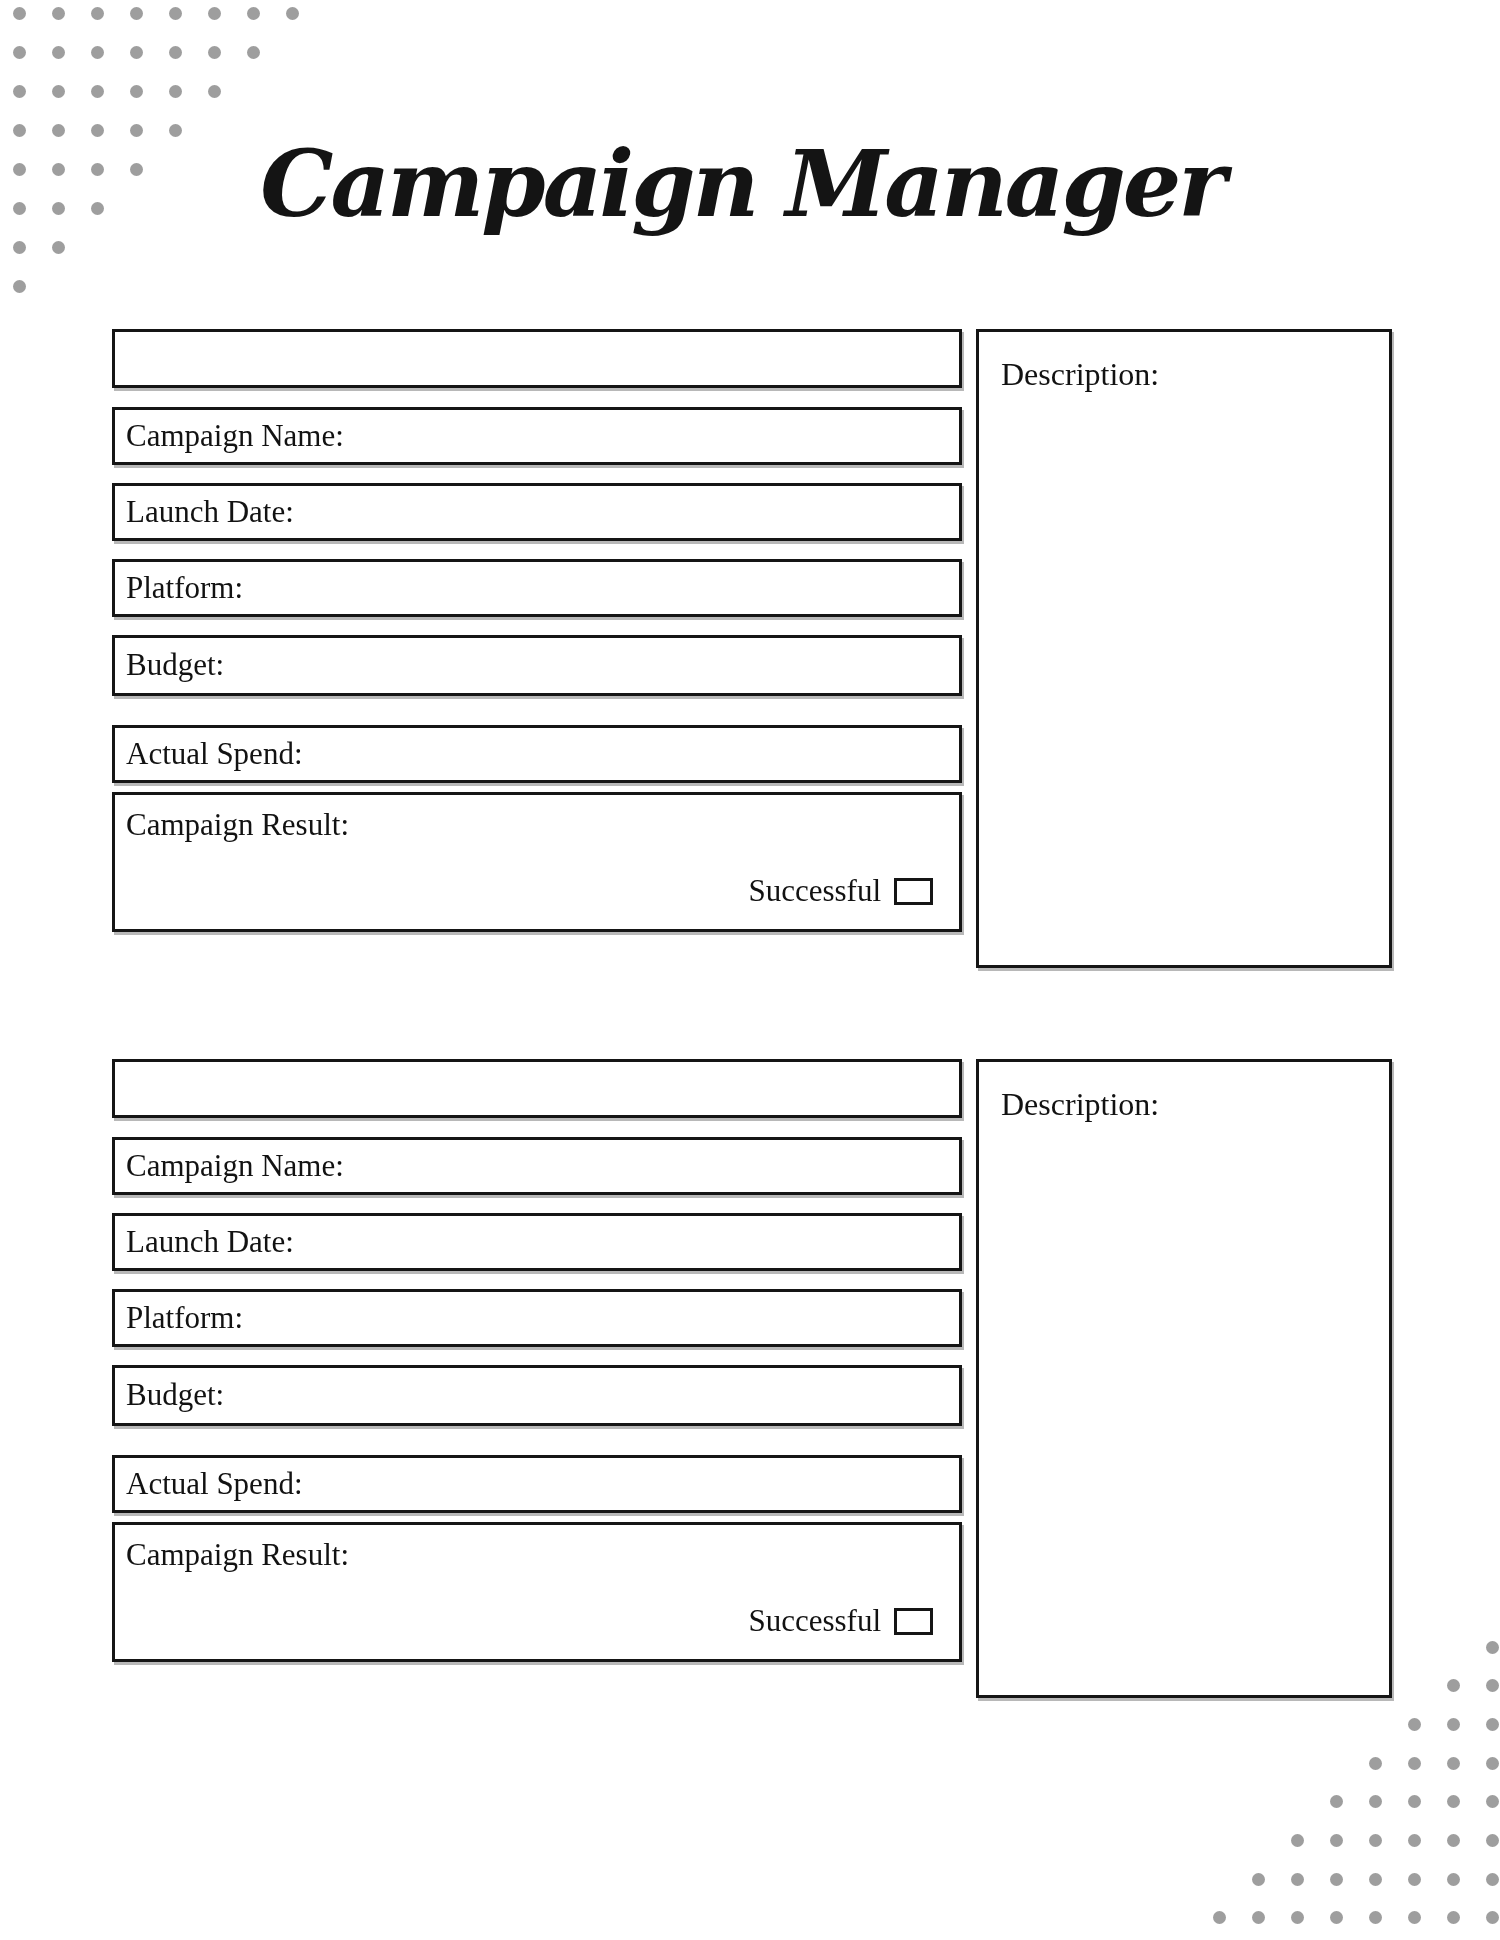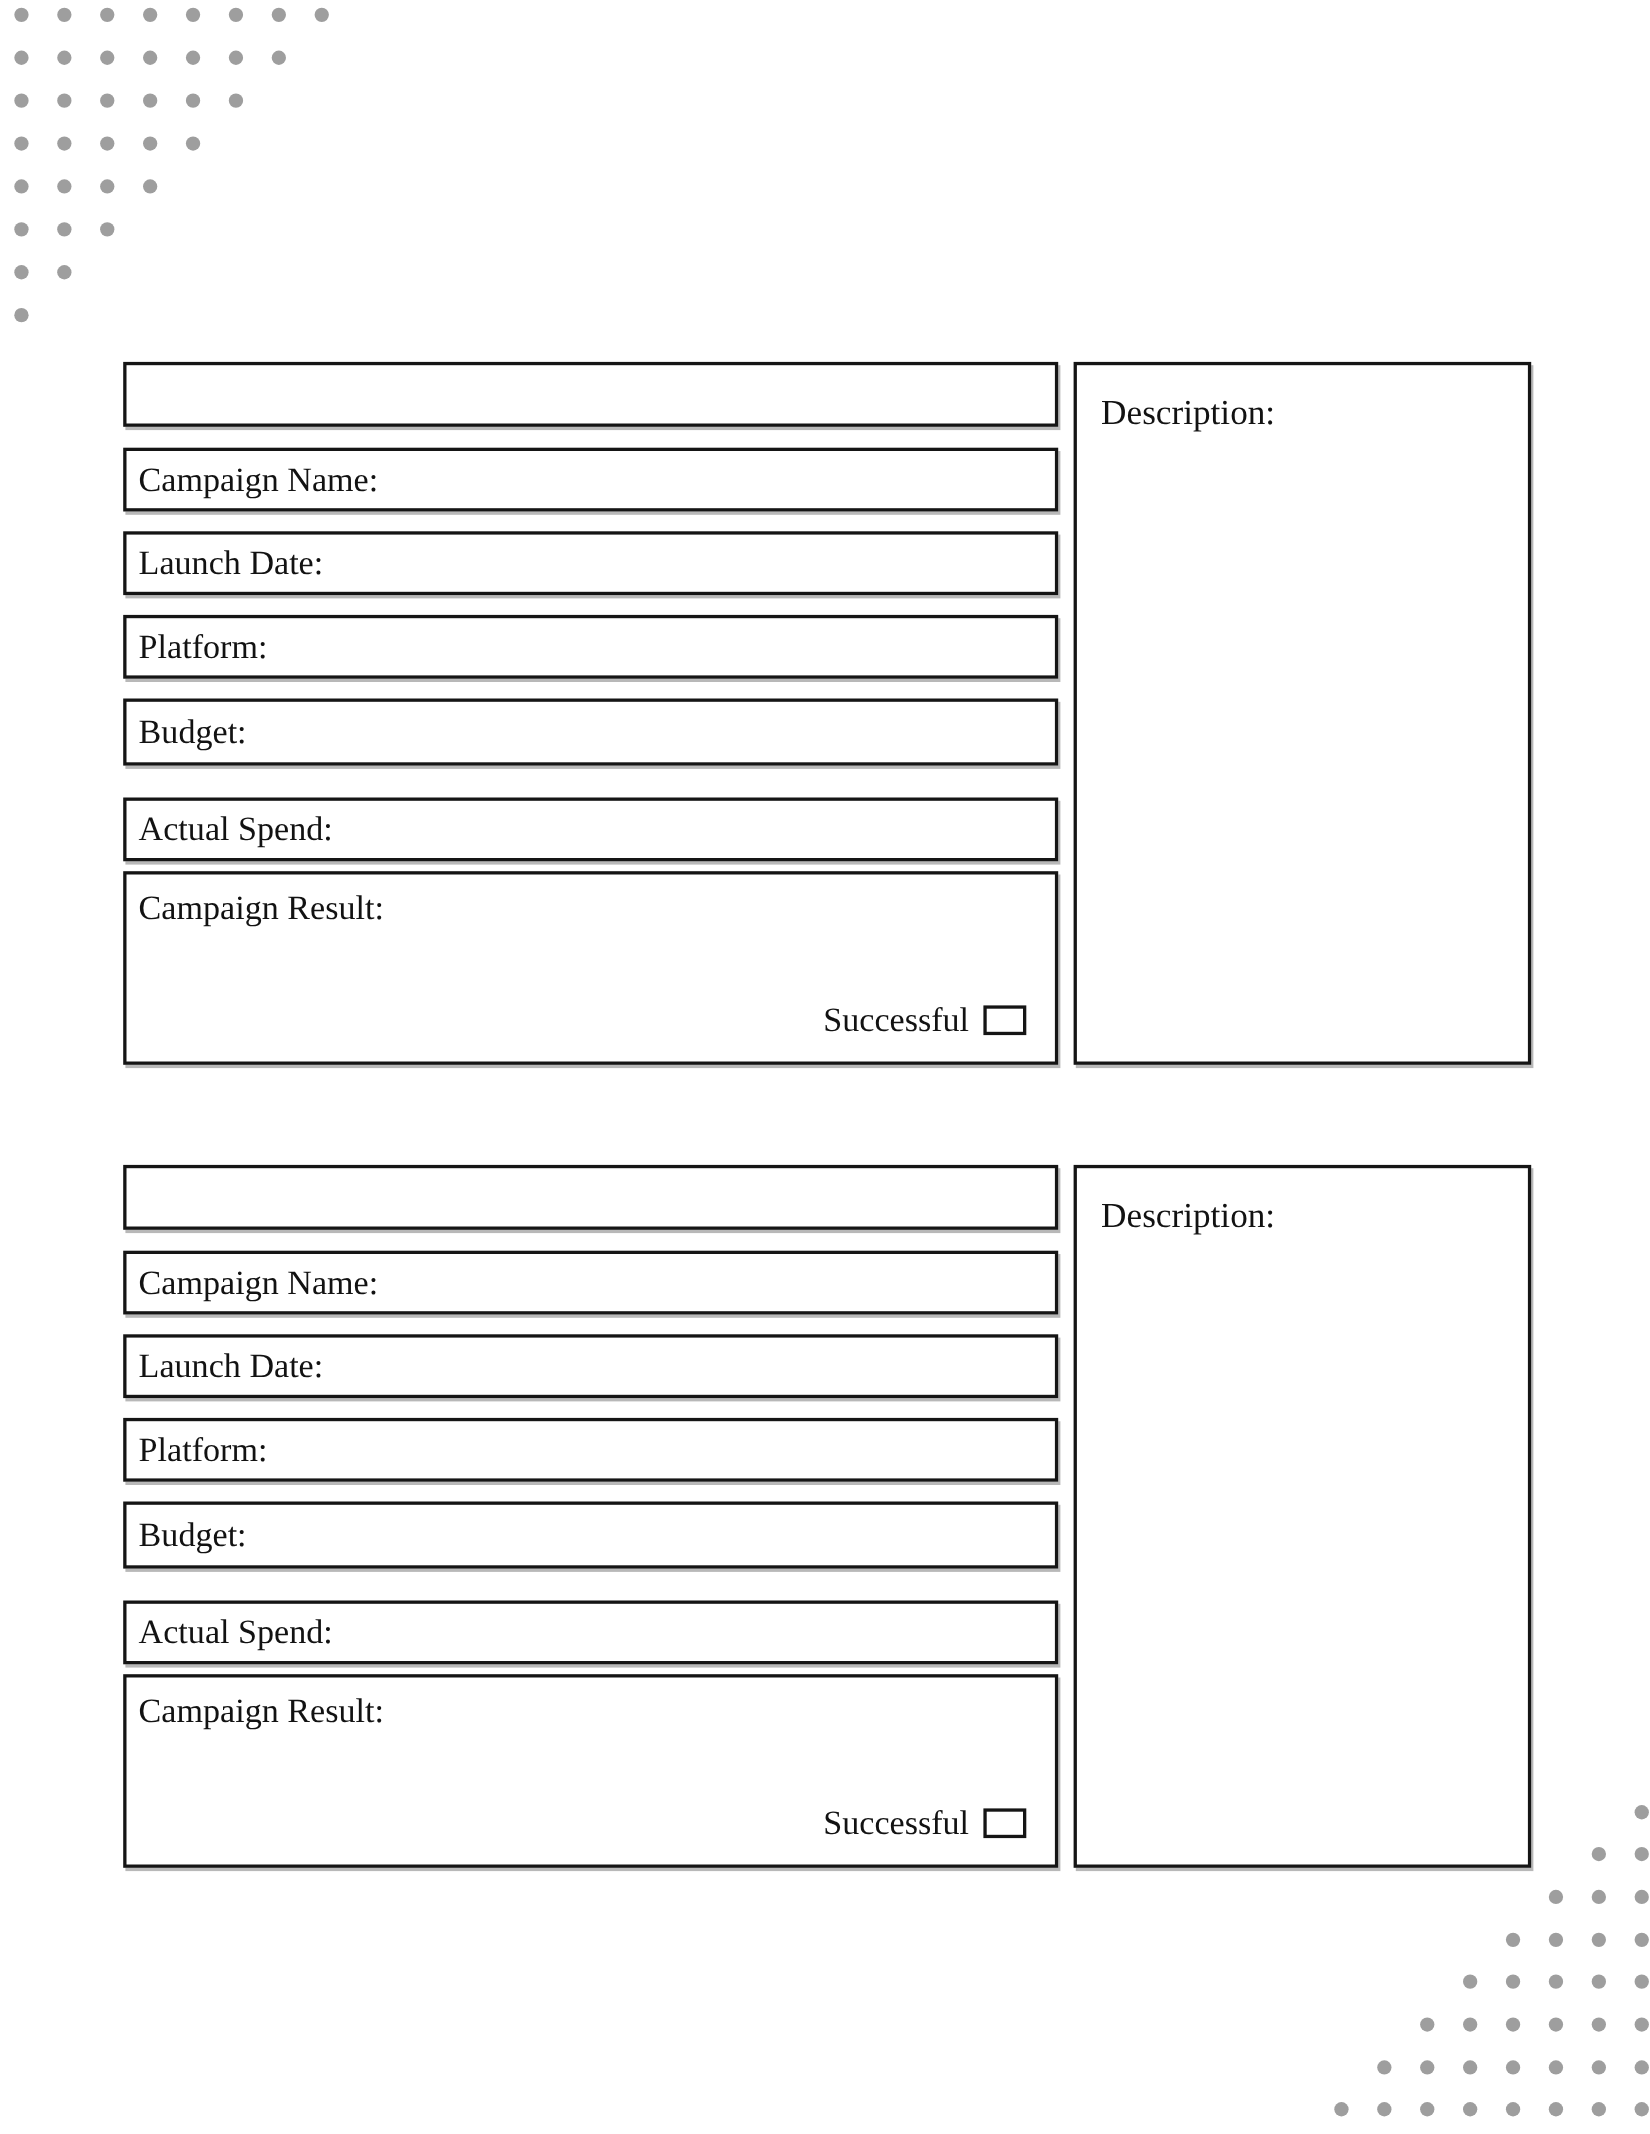--- a/index.html
+++ b/index.html
@@ -37,21 +37,21 @@
     display:flex; align-items:center;
     padding-left:11px;
   }
   .fb-blank{ top:0;    height:59px; }
   .fb-0    { top:78px;  height:58px; }
   .fb-1    { top:154px; height:58px; }
   .fb-2    { top:230px; height:58px; }
   .fb-3    { top:306px; height:61px; }
   .fb-4    { top:384px; height:58px;margin-top:12px; }
   .fb-result{
-    top:463px; height:176px;
+    top:463px; height:140px;
     align-items:flex-start;
     padding-top:13px;
   }
   .fieldlabel{
     font-size:31px;
     line-height:1.1;
     color:#121212;
     white-space:nowrap;
   }
   .successful-row{
@@ -153,20 +153,21 @@
       <div class="dot" style="left: 1485.5px; top: 1911.4px; background: rgb(158, 158, 158);"></div>
       <div class="dot" style="left: 1446.5px; top: 1911.4px; background: rgb(158, 158, 158);"></div>
       <div class="dot" style="left: 1407.5px; top: 1911.4px; background: rgb(158, 158, 158);"></div>
       <div class="dot" style="left: 1368.5px; top: 1911.4px; background: rgb(158, 158, 158);"></div>
       <div class="dot" style="left: 1329.5px; top: 1911.4px; background: rgb(158, 158, 158);"></div>
       <div class="dot" style="left: 1290.5px; top: 1911.4px; background: rgb(158, 158, 158);"></div>
       <div class="dot" style="left: 1251.5px; top: 1911.4px; background: rgb(158, 158, 158);"></div>
       <div class="dot" style="left: 1212.5px; top: 1911.4px; background: rgb(158, 158, 158);"></div>
     </div>
 
+  <div class="title">Campaign Manager</div>
 
   <div class="card s1">
     <div class="fieldbox fb-blank"></div>
 
     <div class="fieldbox fb-0">
       <span class="fieldlabel">Campaign Name:</span>
     </div>
     <div class="fieldbox fb-1">
       <span class="fieldlabel">Launch Date:</span>
     </div>

